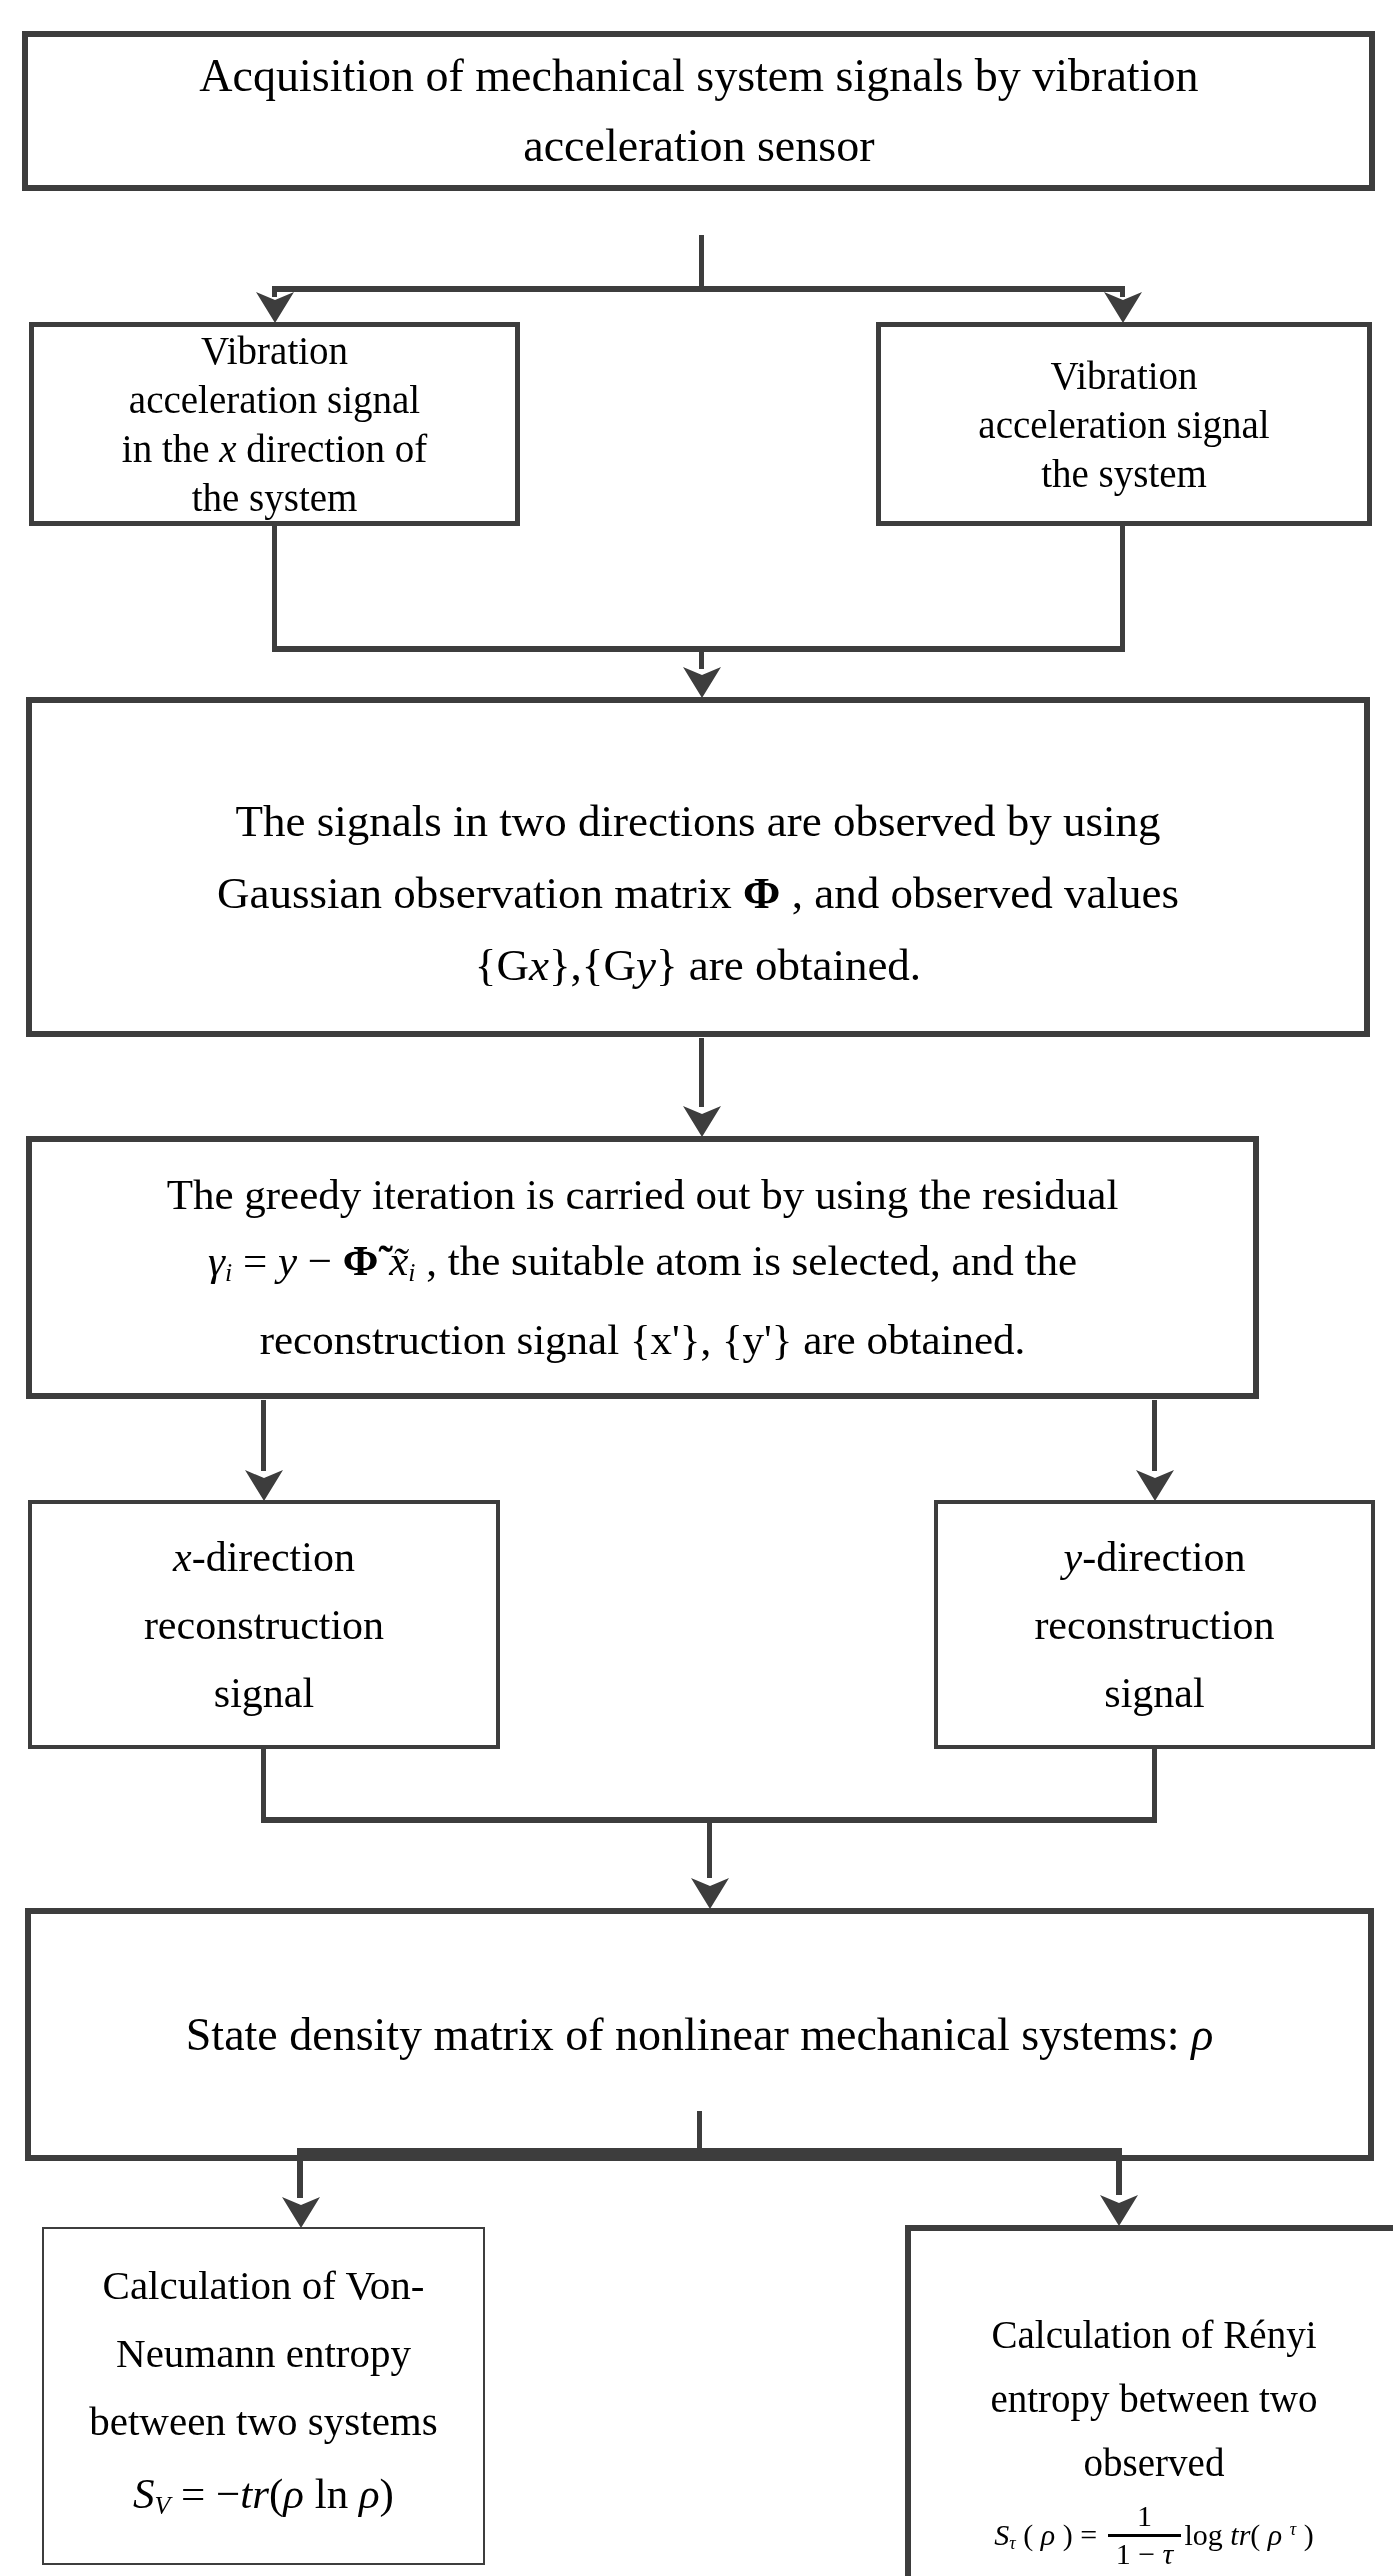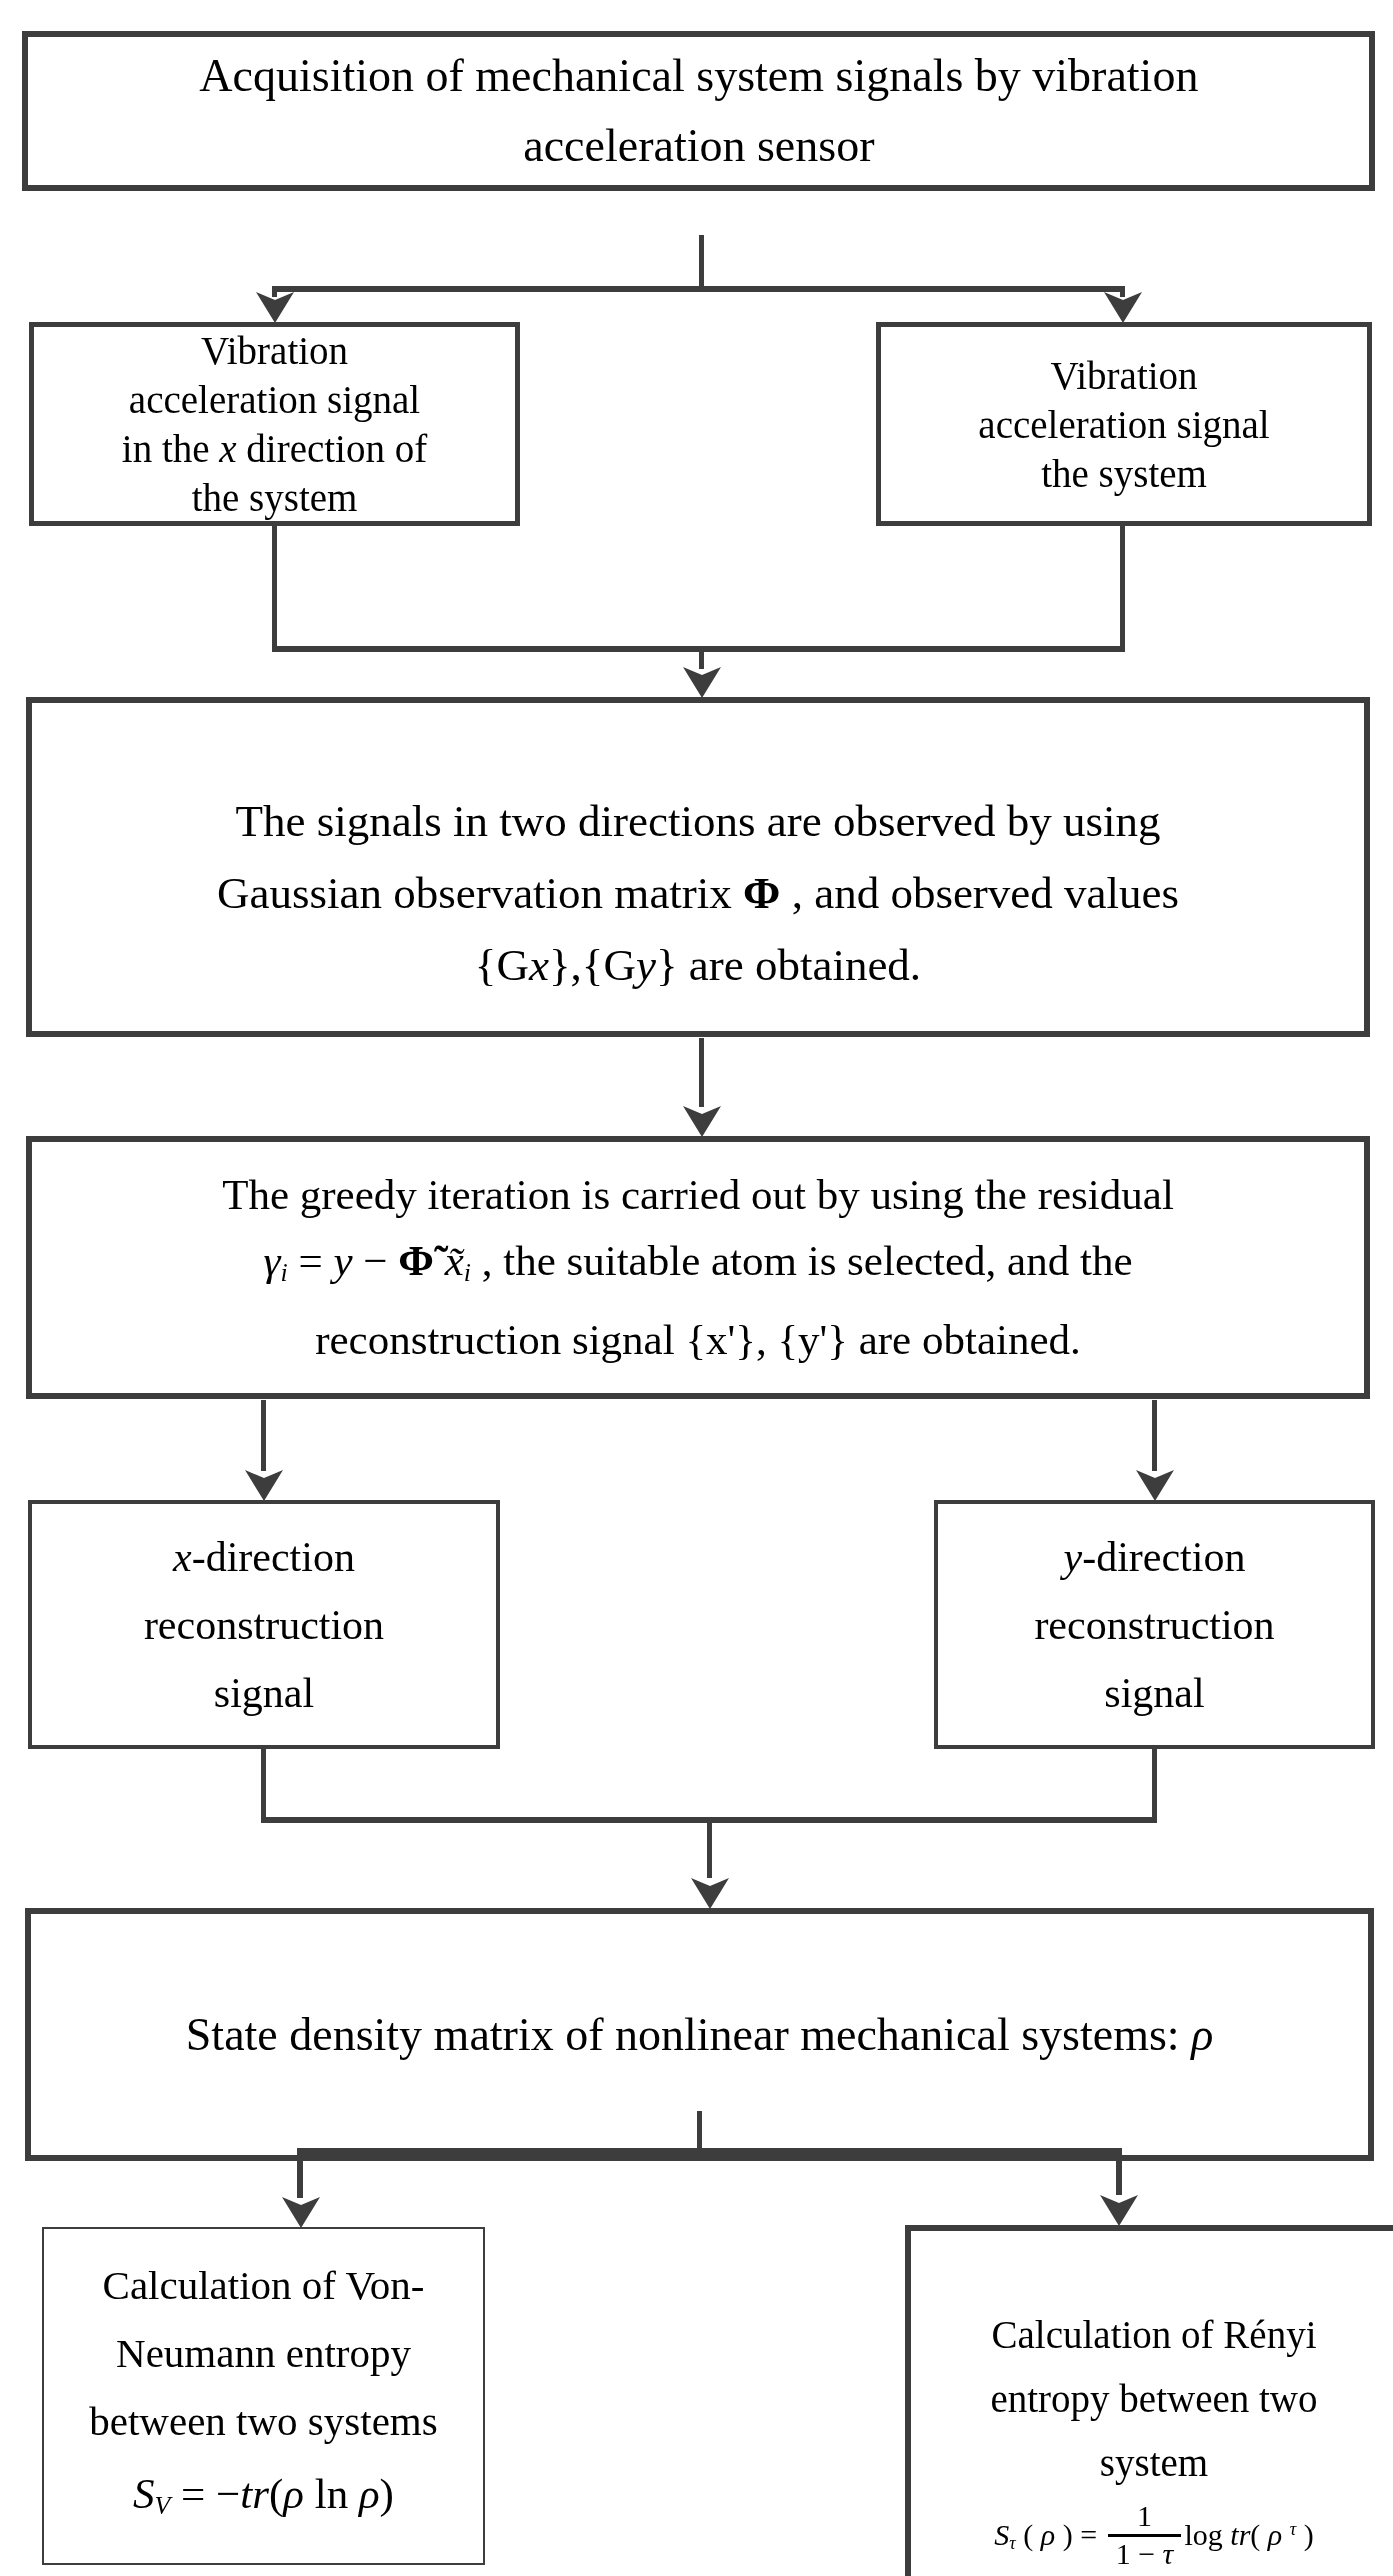--- a/index.html
+++ b/index.html
@@ -19,21 +19,21 @@
   .arrowhead{
     position:absolute; width:38px; height:31px; background:var(--line);
     clip-path:polygon(0 0, 50% 26%, 100% 0, 50% 100%);
   }
   
   .b-acquisition{left:22.4px; top:31px; width:1353px; height:160px; border-width:6px; font-size:46px; line-height:70px;}
   .b-vibx{left:29px;  top:322px; width:491px; height:204px; border-width:5.3px; font-size:39px; line-height:49px;}
   .b-viby{left:876px;top:322px; width:496px; height:204px; border-width:5.3px; font-size:39px; line-height:49px;}
   .b-observe{left:26px; top:697px; width:1344px; height:340px; border-width:6px; font-size:45px; line-height:72px;
              justify-content:flex-end; padding-bottom:30px;}
-  .b-greedy{left:26px; top:1136px; width:1344px; height:263px; border-width:6px; font-size:43px; line-height:66px;}
+  .b-greedy{left:26px; top:1136px; width:1233px; height:263px; border-width:6px; font-size:43px; line-height:66px;}
   .b-reconx{left:28px;  top:1500px; width:472px; height:249px; border-width:4.6px; font-size:42px; line-height:68px;}
   .b-recony{left:934px;top:1500px; width:441px; height:249px; border-width:4.6px; font-size:42px; line-height:68px;}
   .b-density{left:25px; top:1908px; width:1349px; height:253px; border-width:6px; font-size:46px; line-height:66px;}
   .b-von{left:42px; top:2227px; width:443px; height:338px; border-width:2.6px; font-size:41px; line-height:68px;}
   .b-renyi{left:905px; top:2225px; width:498px; height:424px; border-width:6px; font-size:39px; line-height:64px;}
   .b-von .line:last-child{font-size:43px; margin-top:5.3px;}
   .b-renyi .line:last-child{font-size:30px; margin-top:4px; line-height:1.15;}
   
   .s-i{font-style:italic;}
   .s-phi{font-weight:bold;}
@@ -128,18 +128,18 @@
 
   <div class="box b-von">
       <div class="line"><span>Calculation of Von-</span></div>
       <div class="line"><span>Neumann entropy</span></div>
       <div class="line"><span>between two systems</span></div>
       <div class="line"><span class="s-i">S</span><span class="s-subi">V</span><span> = −</span><span class="s-i">tr</span><span>(</span><span class="s-i">ρ</span><span> ln </span><span class="s-i">ρ</span><span>)</span></div>
     </div>
   <div class="box b-renyi">
       <div class="line"><span>Calculation of Rényi</span></div>
       <div class="line"><span>entropy between two</span></div>
-      <div class="line"><span>system</span></div>
+      <div class="line"><span>observed</span></div>
       <div class="line"><span class="s-i">S</span><span class="s-subi">τ</span><span> ( </span><span class="s-i">ρ</span><span> ) = </span><span class="frac"><span class="num"><span>1</span></span><span class="den"><span>1 − </span><span class="s-i">τ</span></span></span><span>log </span><span class="s-i">tr</span><span>( </span><span class="s-i">ρ</span><span> </span><span class="s-supi">τ</span><span> )</span></div>
     </div>
 
 </div>
 
 
 </body></html>

